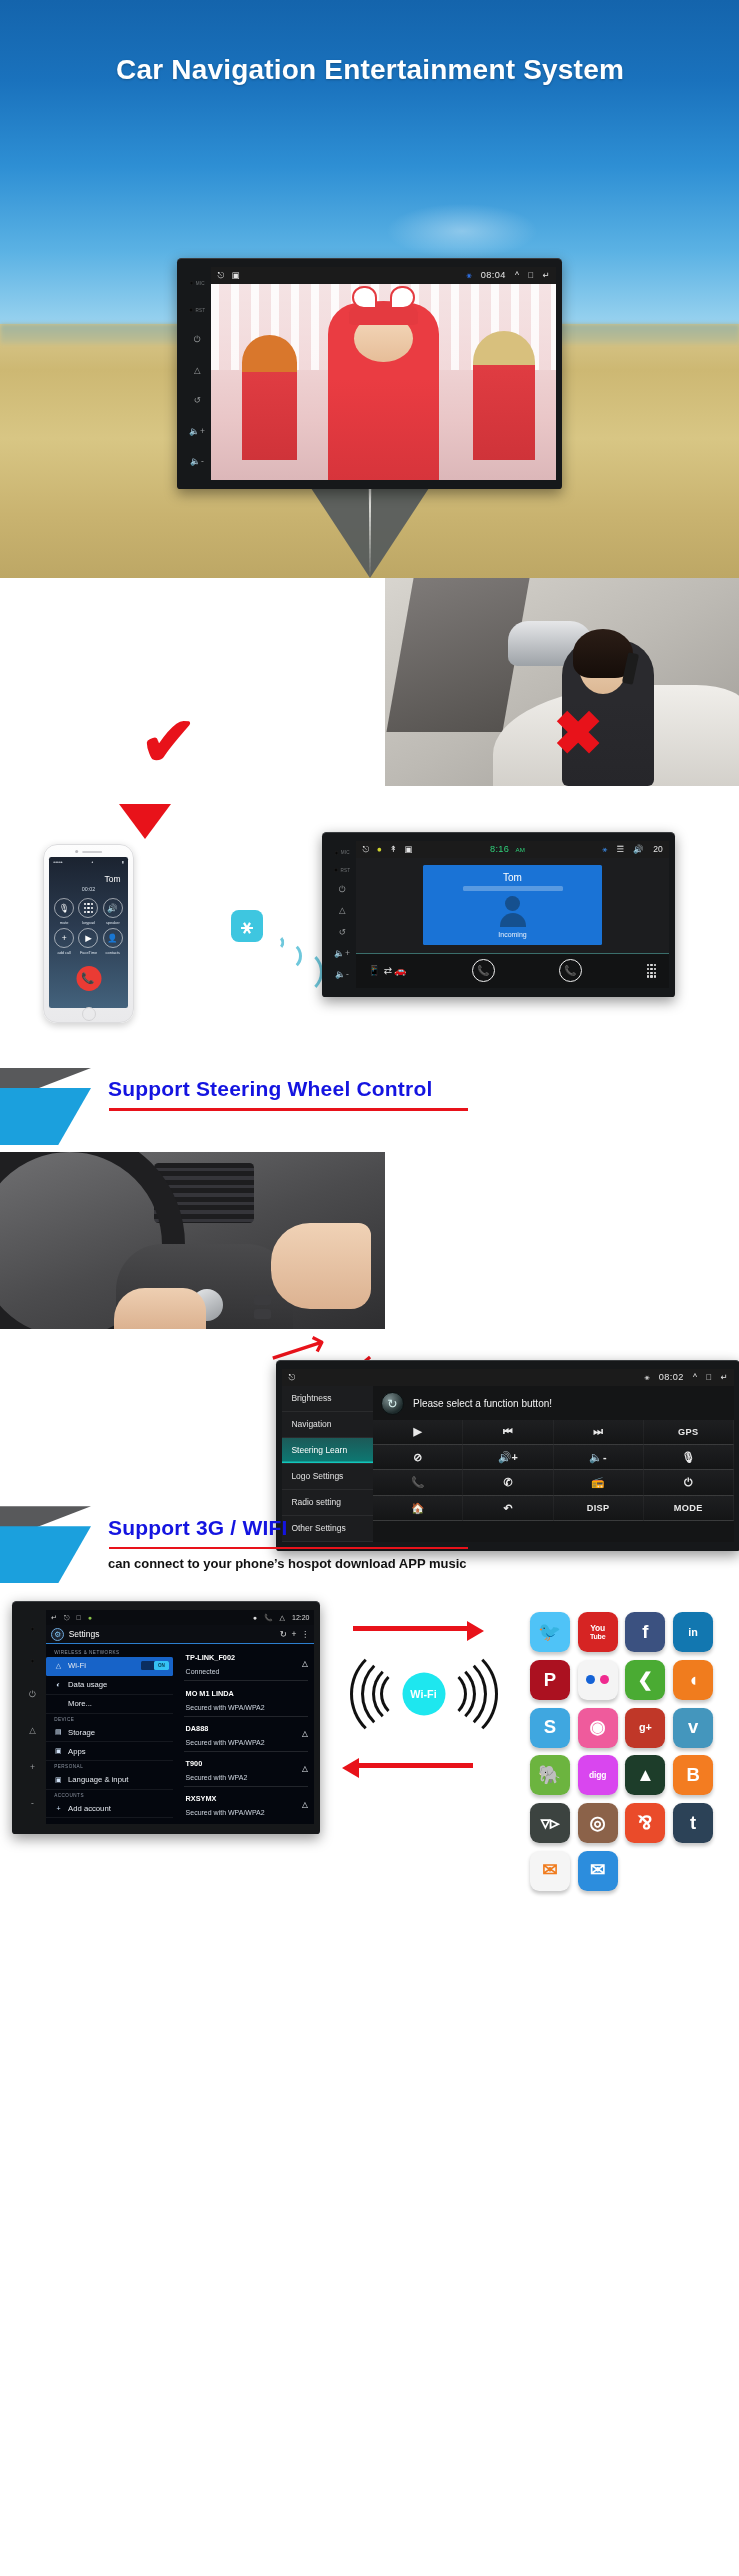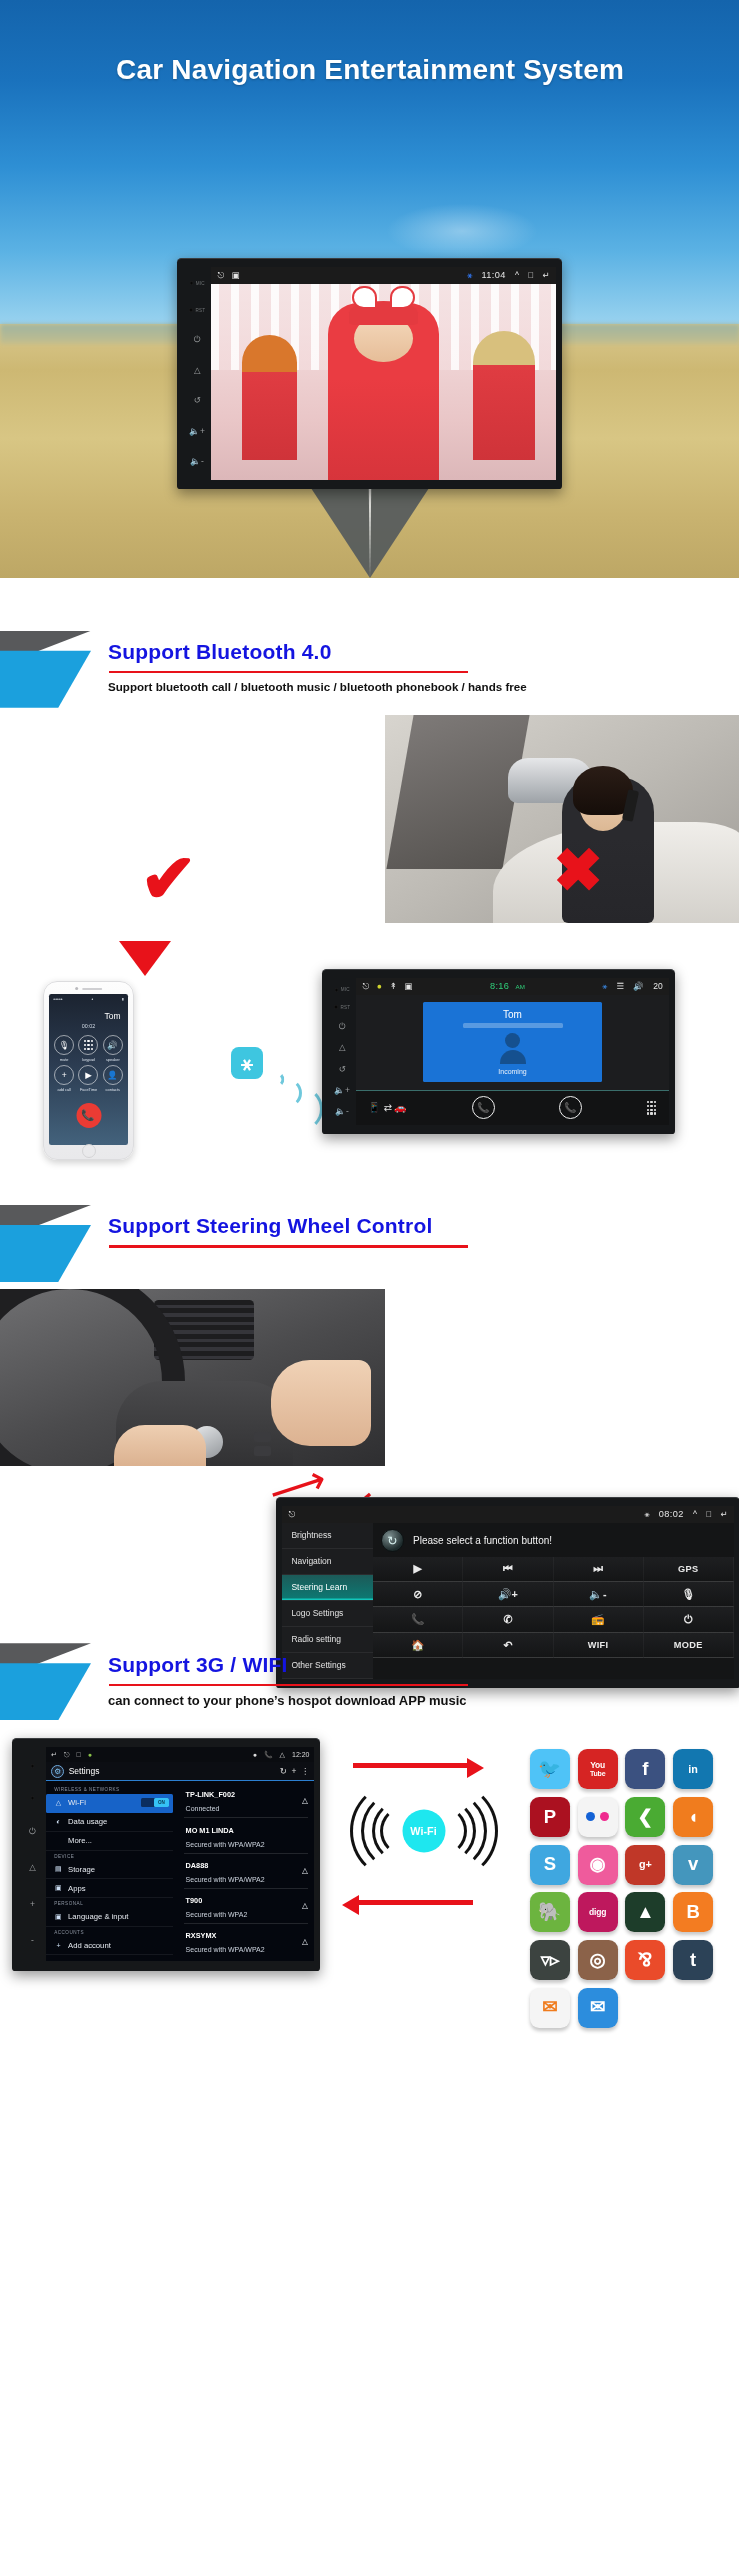--- a/index.html
+++ b/index.html
@@ -458,21 +458,21 @@
       </div>
       <div class="unit-screen">
         <div class="androidbar">
           <div class="left">
             <span class="ic">⎋</span>
             <span class="ic">▣</span>
           </div>
           <div class="spacer"></div>
           <div class="right">
             <span class="ic ic-bt">⚹</span>
-            <span class="ic-time">11:04</span>
+            <span class="ic-time">08:04</span>
             <span class="ic">^</span>
             <span class="ic">⎕</span>
             <span class="ic">↵</span>
           </div>
         </div>
         <div style="position:absolute; inset:17px 0 0 0; overflow:hidden;
                     background: linear-gradient(180deg,#f4e5e6 0%, #f0d5d6 35%, #e9c6c7 70%, #dcb7b9 100%);">
           <div style="position:absolute; left:0; top:0; right:0; height:44%;
                       background: repeating-linear-gradient(90deg, rgba(255,255,255,.85) 0 7.7px, rgba(245,225,226,.5) 7.7px 20px);"></div>
           <div style="position:absolute; left:34%; top:10%; width:32%; height:92%;
@@ -490,29 +490,20 @@
                       background: linear-gradient(180deg,#d9772c 0 30%, #e03c42 30%, #cf3339 100%);
                       border-radius: 31px 31px 0 0;"></div>
           <div style="position:absolute; left:76%; top:24%; width:18%; height:66%;
                       background: linear-gradient(180deg,#d8c07d 0 26%, #e03c42 26%, #cf3339 100%);
                       border-radius: 31px 31px 0 0;"></div>
         </div>
       </div>
     </div>
   </div>
 
-  <div class="section-head" style="margin-top:45px;">
-    <div class="banner">
-      <div class="gray"></div>
-      <div class="cyan"></div>
-    </div>
-    <div class="sec-title">Support Bluetooth 4.0</div>
-    <div class="sec-rule"></div>
-    <div class="sec-sub">Support bluetooth call / bluetooth music / bluetooth phonebook / hands free</div>
-  </div>
 
   <div class="photos">
     <div class="photo right">
       <div class="ph2-bg"></div>
       <div class="ph2-glass"></div>
       <div class="ph2-hood"></div>
       <div class="ph2-mirror"></div>
       <div class="ph2-person"></div>
       <div class="ph2-face"></div>
       <div class="ph2-hair"></div>
@@ -719,21 +710,21 @@
               <div class="learn-cell">⊘</div>
               <div class="learn-cell">🔊+</div>
               <div class="learn-cell">🔈-</div>
               <div class="learn-cell">🎙</div>
               <div class="learn-cell">📞</div>
               <div class="learn-cell">✆</div>
               <div class="learn-cell">📻</div>
               <div class="learn-cell">⏻</div>
               <div class="learn-cell">🏠</div>
               <div class="learn-cell">↶</div>
-              <div class="learn-cell txt">WIFI</div>
+              <div class="learn-cell txt">DISP</div>
               <div class="learn-cell txt">MODE</div>
             </div>
           </div>
         </div>
       </div>
     </div>
   </div>
 
   <div class="section-head" style="margin-top:-7.7px;">
     <div class="banner">
@@ -893,21 +884,21 @@
         </div>
         <div class="app" style="background:#4aab33;">❮</div>
         <div class="app" style="background:#f07c1e;">◖</div>
 
         <div class="app" style="background:#3fa7e0;">S</div>
         <div class="app" style="background:#ef5b9c;">◉</div>
         <div class="app small" style="background:#c03728;">g+</div>
         <div class="app" style="background:#4496bd;">v</div>
 
         <div class="app" style="background:#6cb43f;">🐘</div>
-        <div class="app tiny" style="background:#be185d;">digg</div>
+        <div class="app tiny" style="background:#d946ef;">digg</div>
         <div class="app" style="background:#1d3d2a;">▲</div>
         <div class="app" style="background:#f37c21;">B</div>
 
         <div class="app" style="background:#3c4340;">▿▹</div>
         <div class="app" style="background:#8b6249;">◎</div>
         <div class="app" style="background:#ea4b2a;">⅋</div>
         <div class="app" style="background:#2c4257;">t</div>
 
         <div class="app" style="background:#f5f5f5; color:#f07c1e;">✉</div>
         <div class="app" style="background:#2c8ddd;">✉</div>

